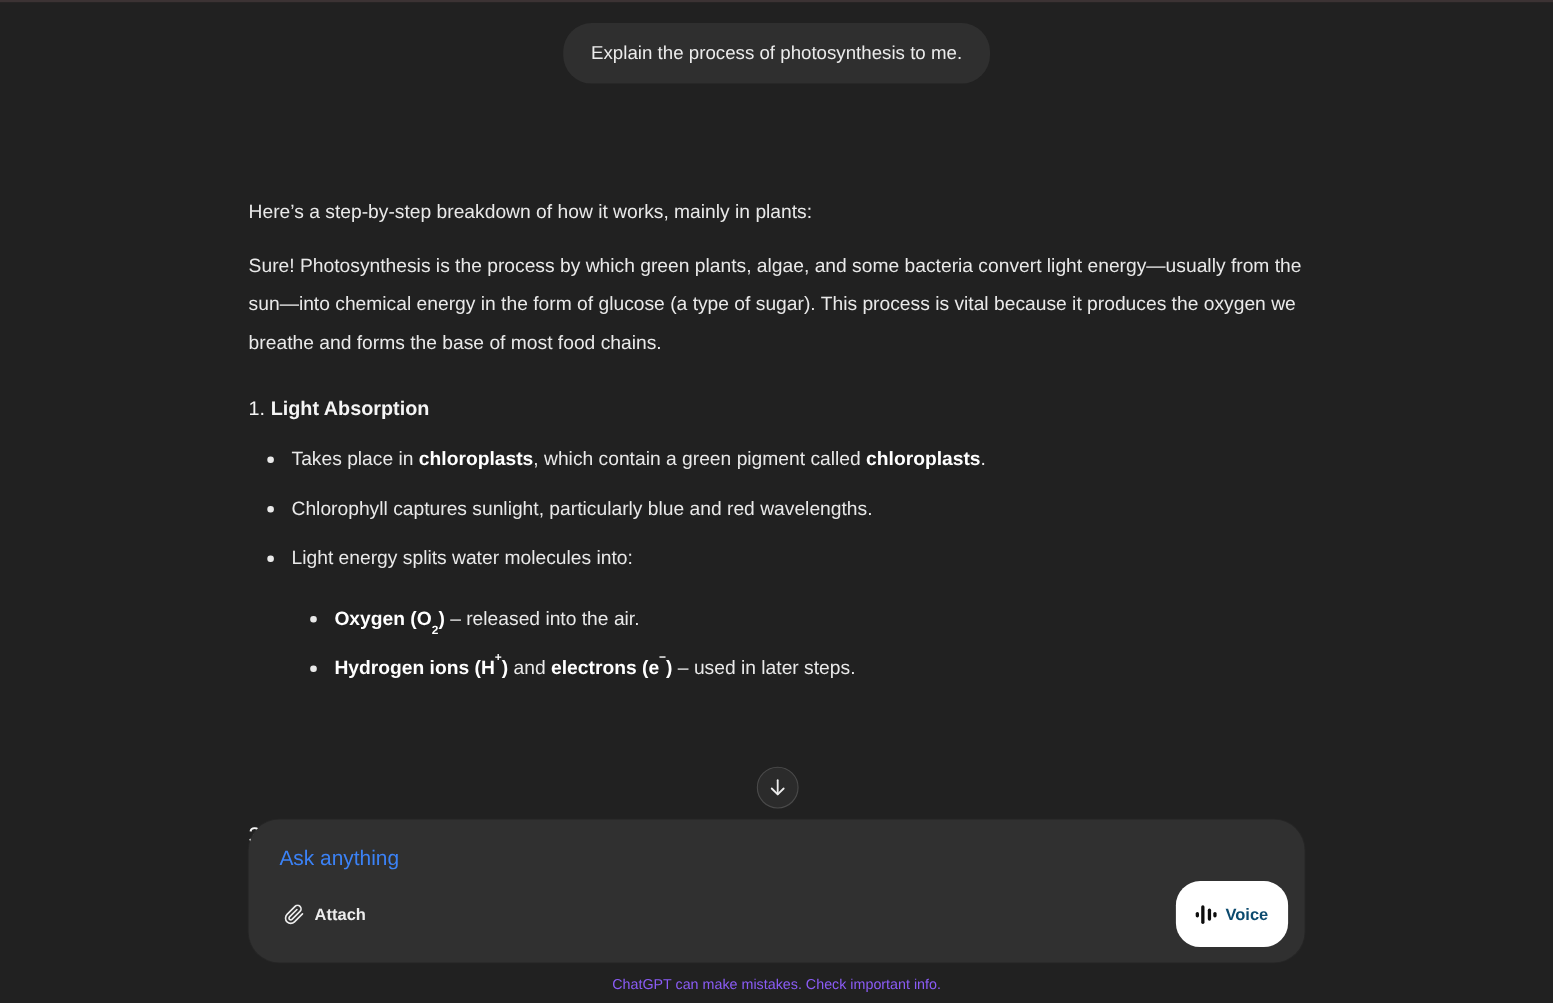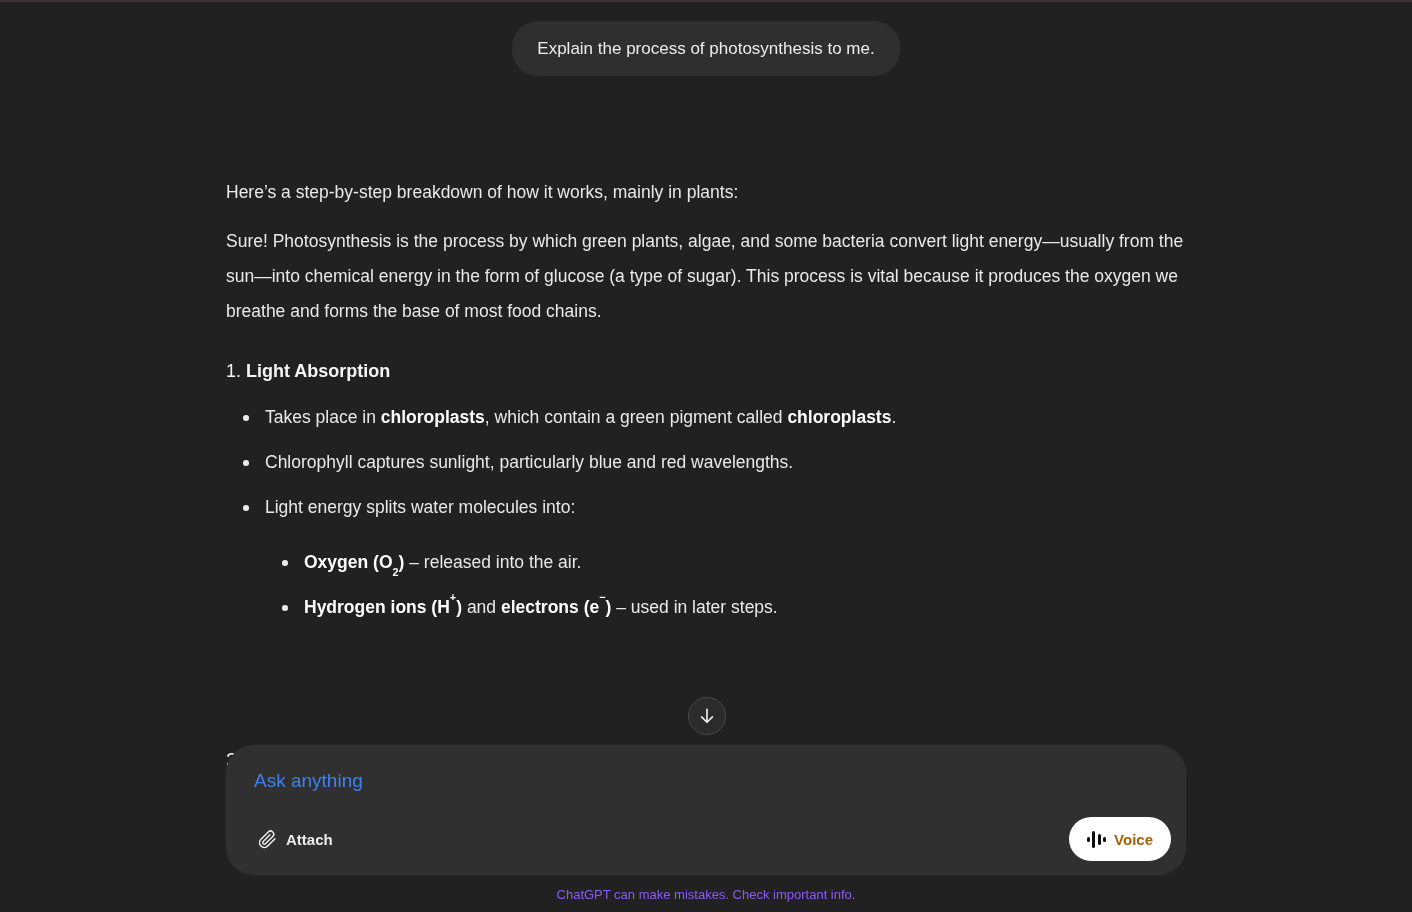--- a/index.html
+++ b/index.html
@@ -114,25 +114,25 @@
     color: #ececec;
     font-family: "Liberation Sans", sans-serif;
     font-size: 15px; font-weight: 700;
     padding: 8px 10px;
     border-radius: 18px;
     cursor: pointer;
   }
   .voice-btn {
     display: flex; align-items: center; gap: 8px;
     background: #ffffff;
-    color: #a16207;
+    color: #0c4a6e;
     border: none;
     font-family: "Liberation Sans", sans-serif;
     font-size: 15px; font-weight: 700;
-    height: 44px;
+    height: 60px;
     padding: 12px 18px;
     border-radius: 22px;
     cursor: pointer;
   }
   .waveform-icon { display: flex; align-items: center; gap: 2.5px; }
   .waveform-icon span { display: block; width: 3px; border-radius: 2px; background: #0d0d0d; }
   .wf-1 { height: 5px; }
   .wf-2 { height: 17px; }
   .wf-3 { height: 11px; }
   .wf-4 { height: 5px; }

